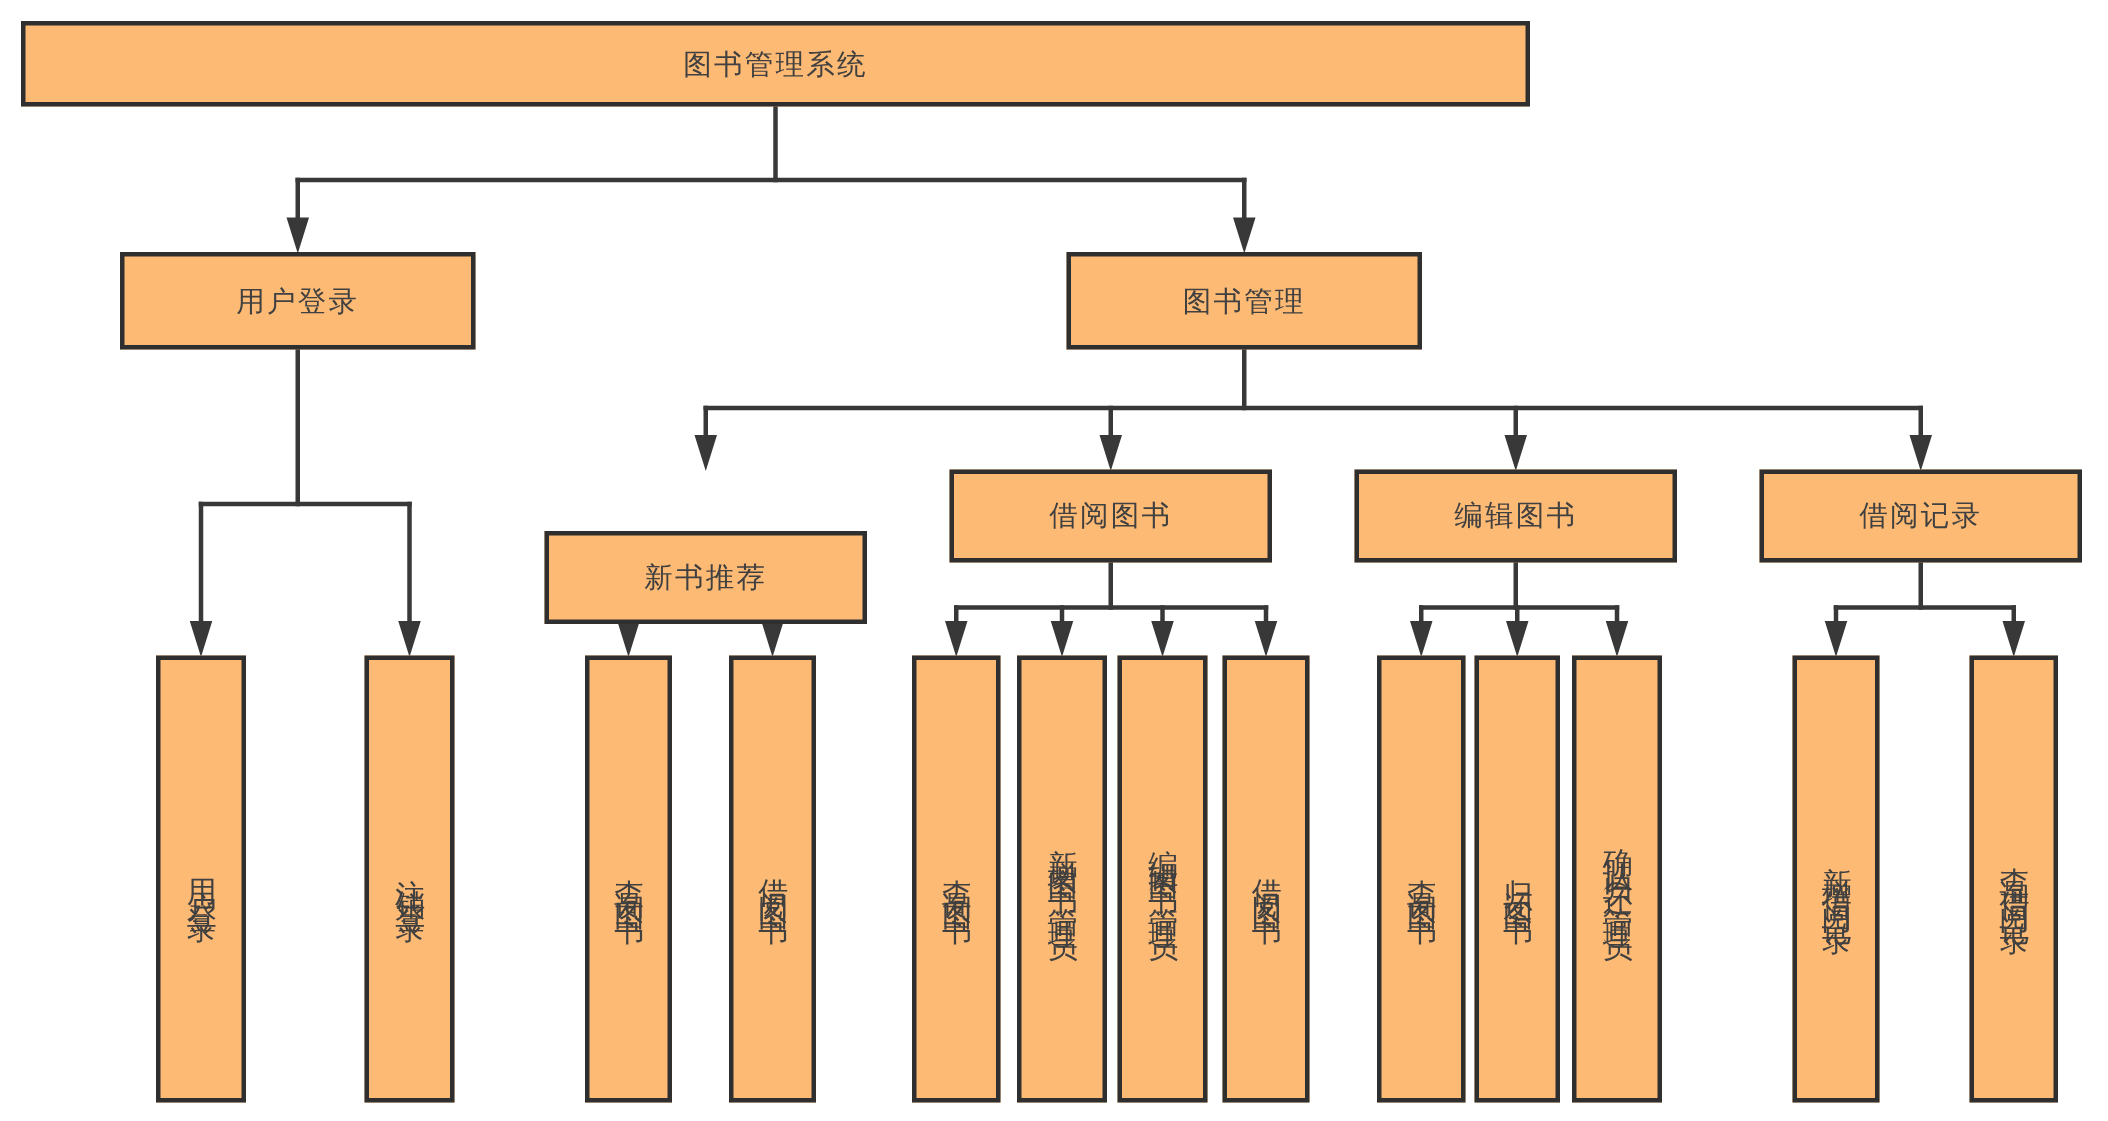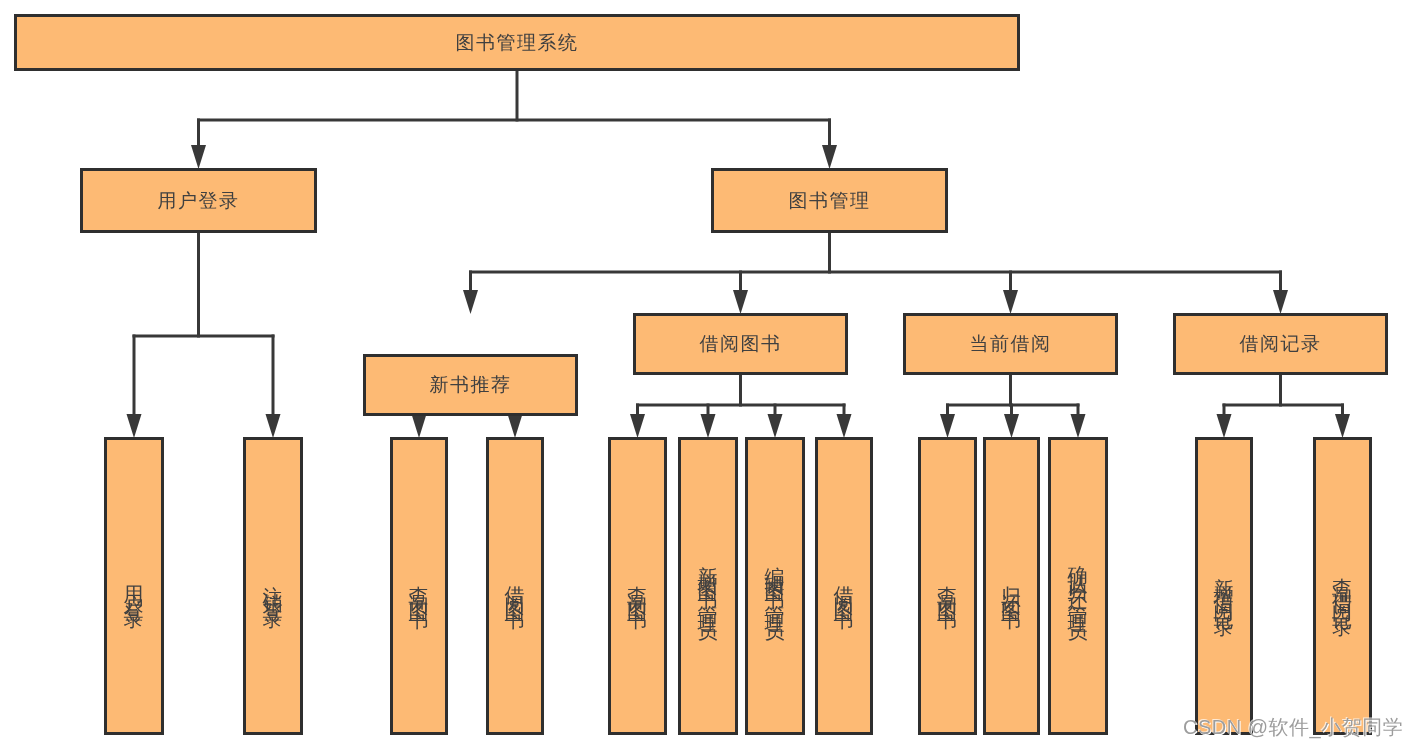--- a/index.html
+++ b/index.html
@@ -123,21 +123,21 @@
       <div class="box h" style="left: 711px; top: 168px; width: 237px; height: 65px; font-family: Liberation Serif, serif;">
         <span class="lbl">图书管理</span>
       </div>
       <div class="box h" style="left: 363px; top: 313px; width: 215px; height: 62px; margin-top: 41px;">
         <span class="lbl">新书推荐</span>
       </div>
       <div class="box h" style="left: 633px; top: 313px; width: 215px; height: 62px;">
         <span class="lbl">借阅图书</span>
       </div>
       <div class="box h" style="left: 903px; top: 313px; width: 215px; height: 62px;">
-        <span class="lbl">当前借阅</span>
+        <span class="lbl">编辑图书</span>
       </div>
       <div class="box h" style="left: 1173px; top: 313px; width: 215px; height: 62px;">
         <span class="lbl">借阅记录</span>
       </div>
       <div class="box v" style="left: 104px; top: 437px; width: 60px; height: 298px;">
         <span class="lbl">用户登录</span>
       </div>
       <div class="box v" style="left: 243px; top: 437px; width: 60px; height: 298px;">
         <span class="lbl">注销登录</span>
       </div>
@@ -168,14 +168,13 @@
       <div class="box v" style="left: 1048px; top: 437px; width: 60px; height: 298px;">
         <span class="lbl">确认归还（管理员）</span>
       </div>
       <div class="box v" style="left: 1195px; top: 437px; width: 58px; height: 298px;">
         <span class="lbl">新增借阅记录</span>
       </div>
       <div class="box v" style="left: 1313px; top: 437px; width: 59px; height: 298px;">
         <span class="lbl">查询借阅记录</span>
       </div>
     </div>
-  <div id="watermark">CSDN @软件_小贺同学</div>
 </div>
 
 </body></html>

